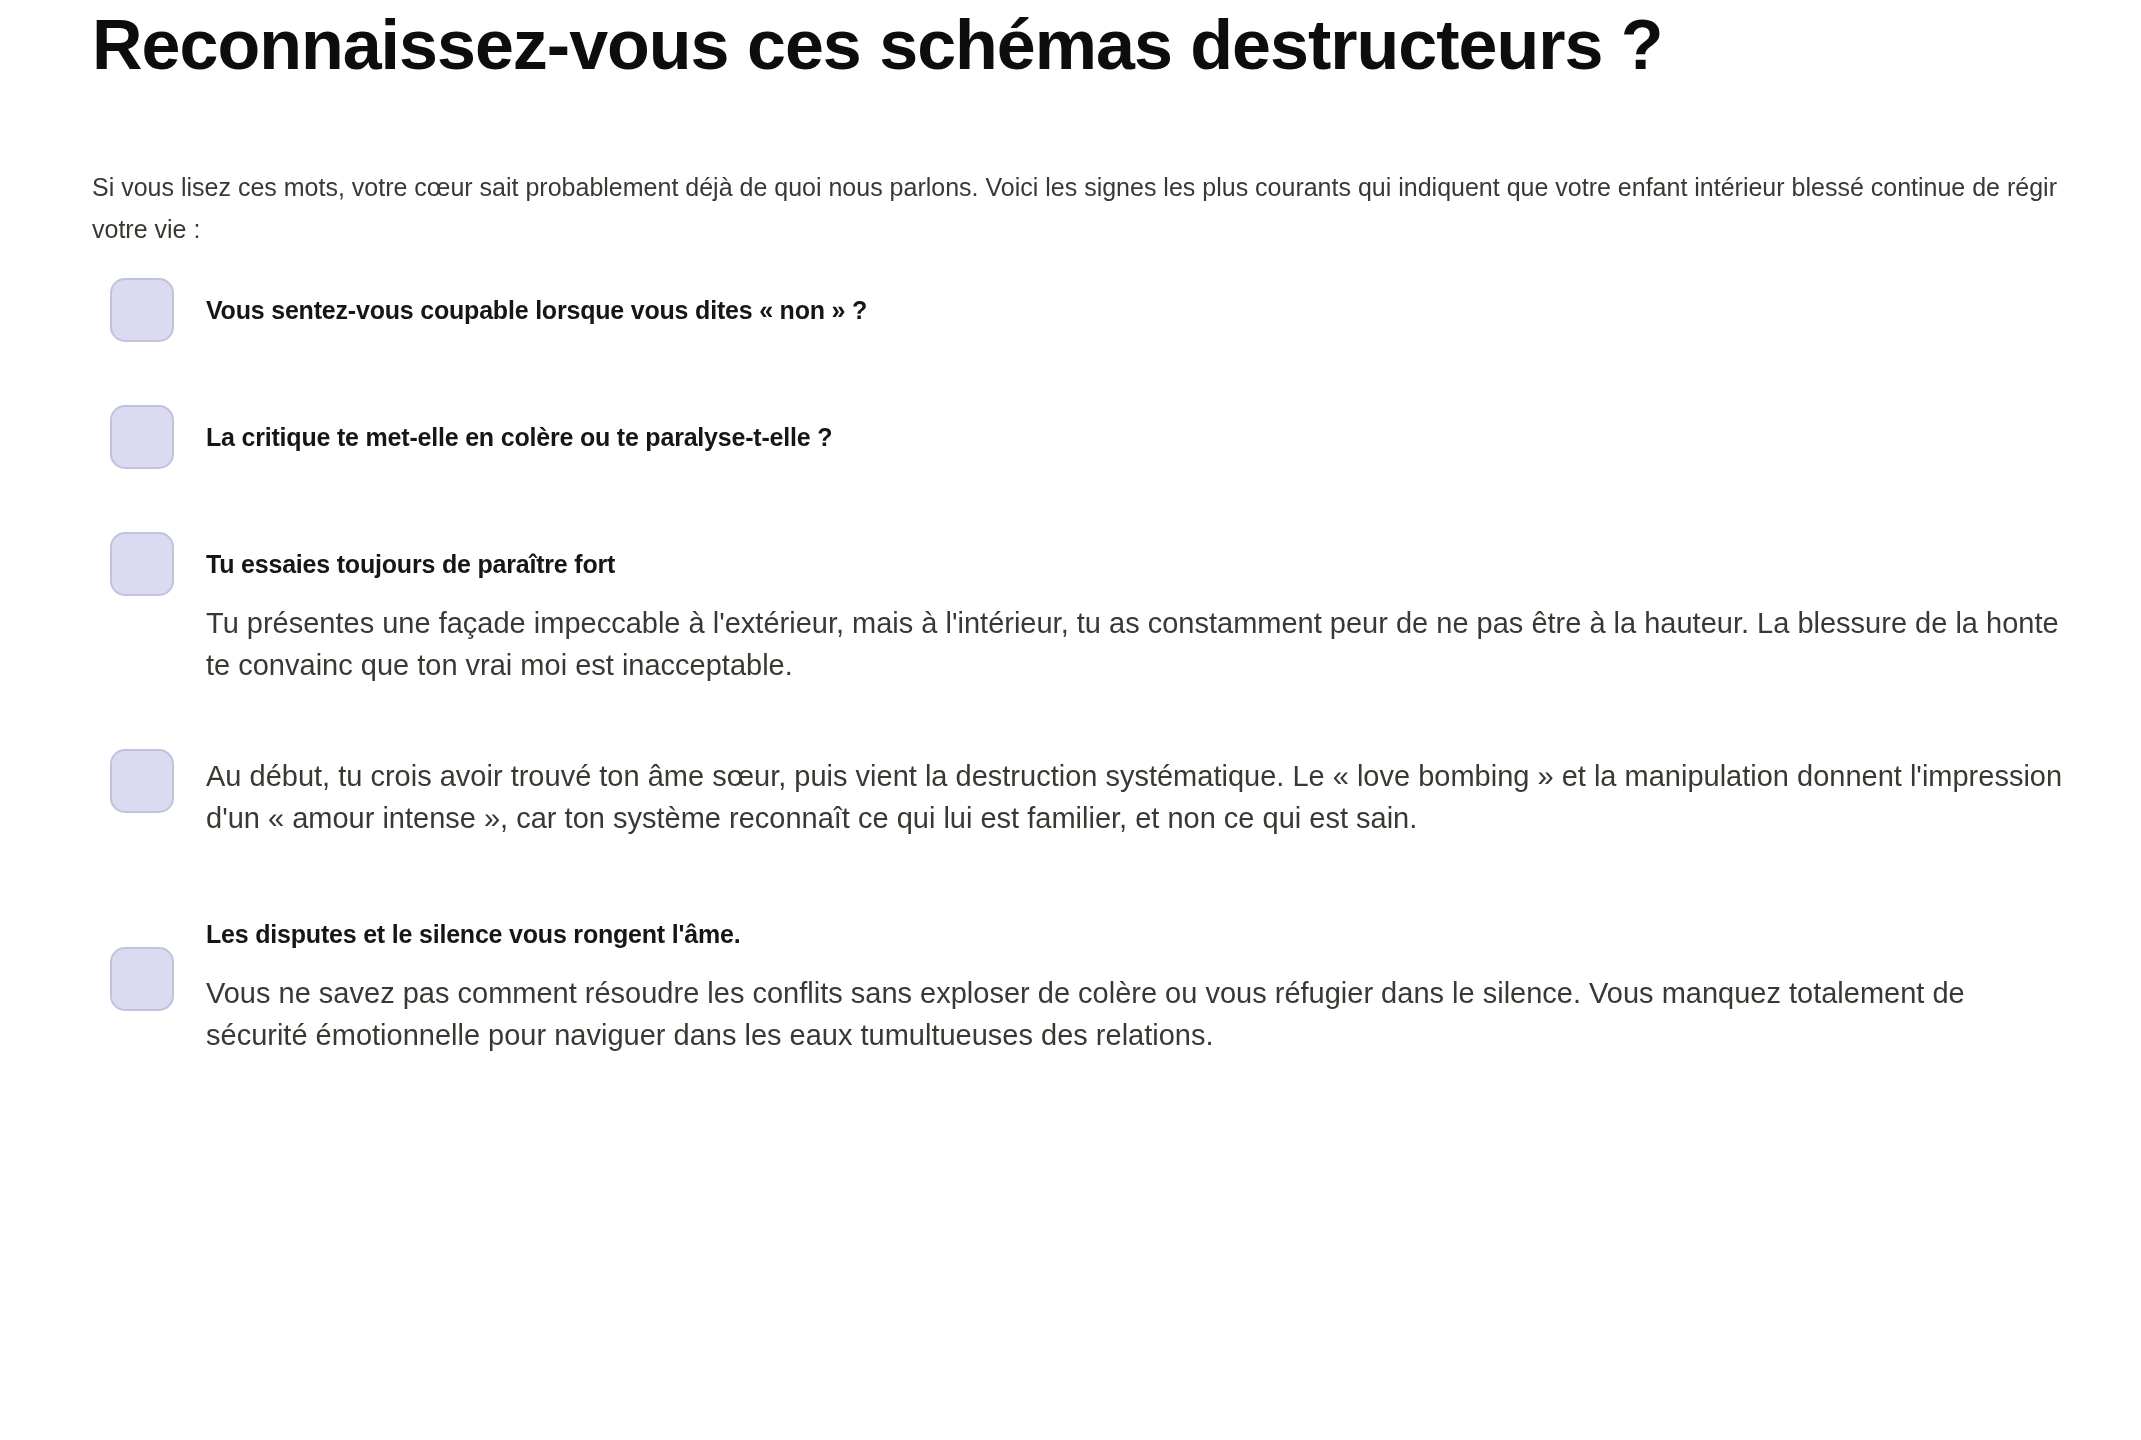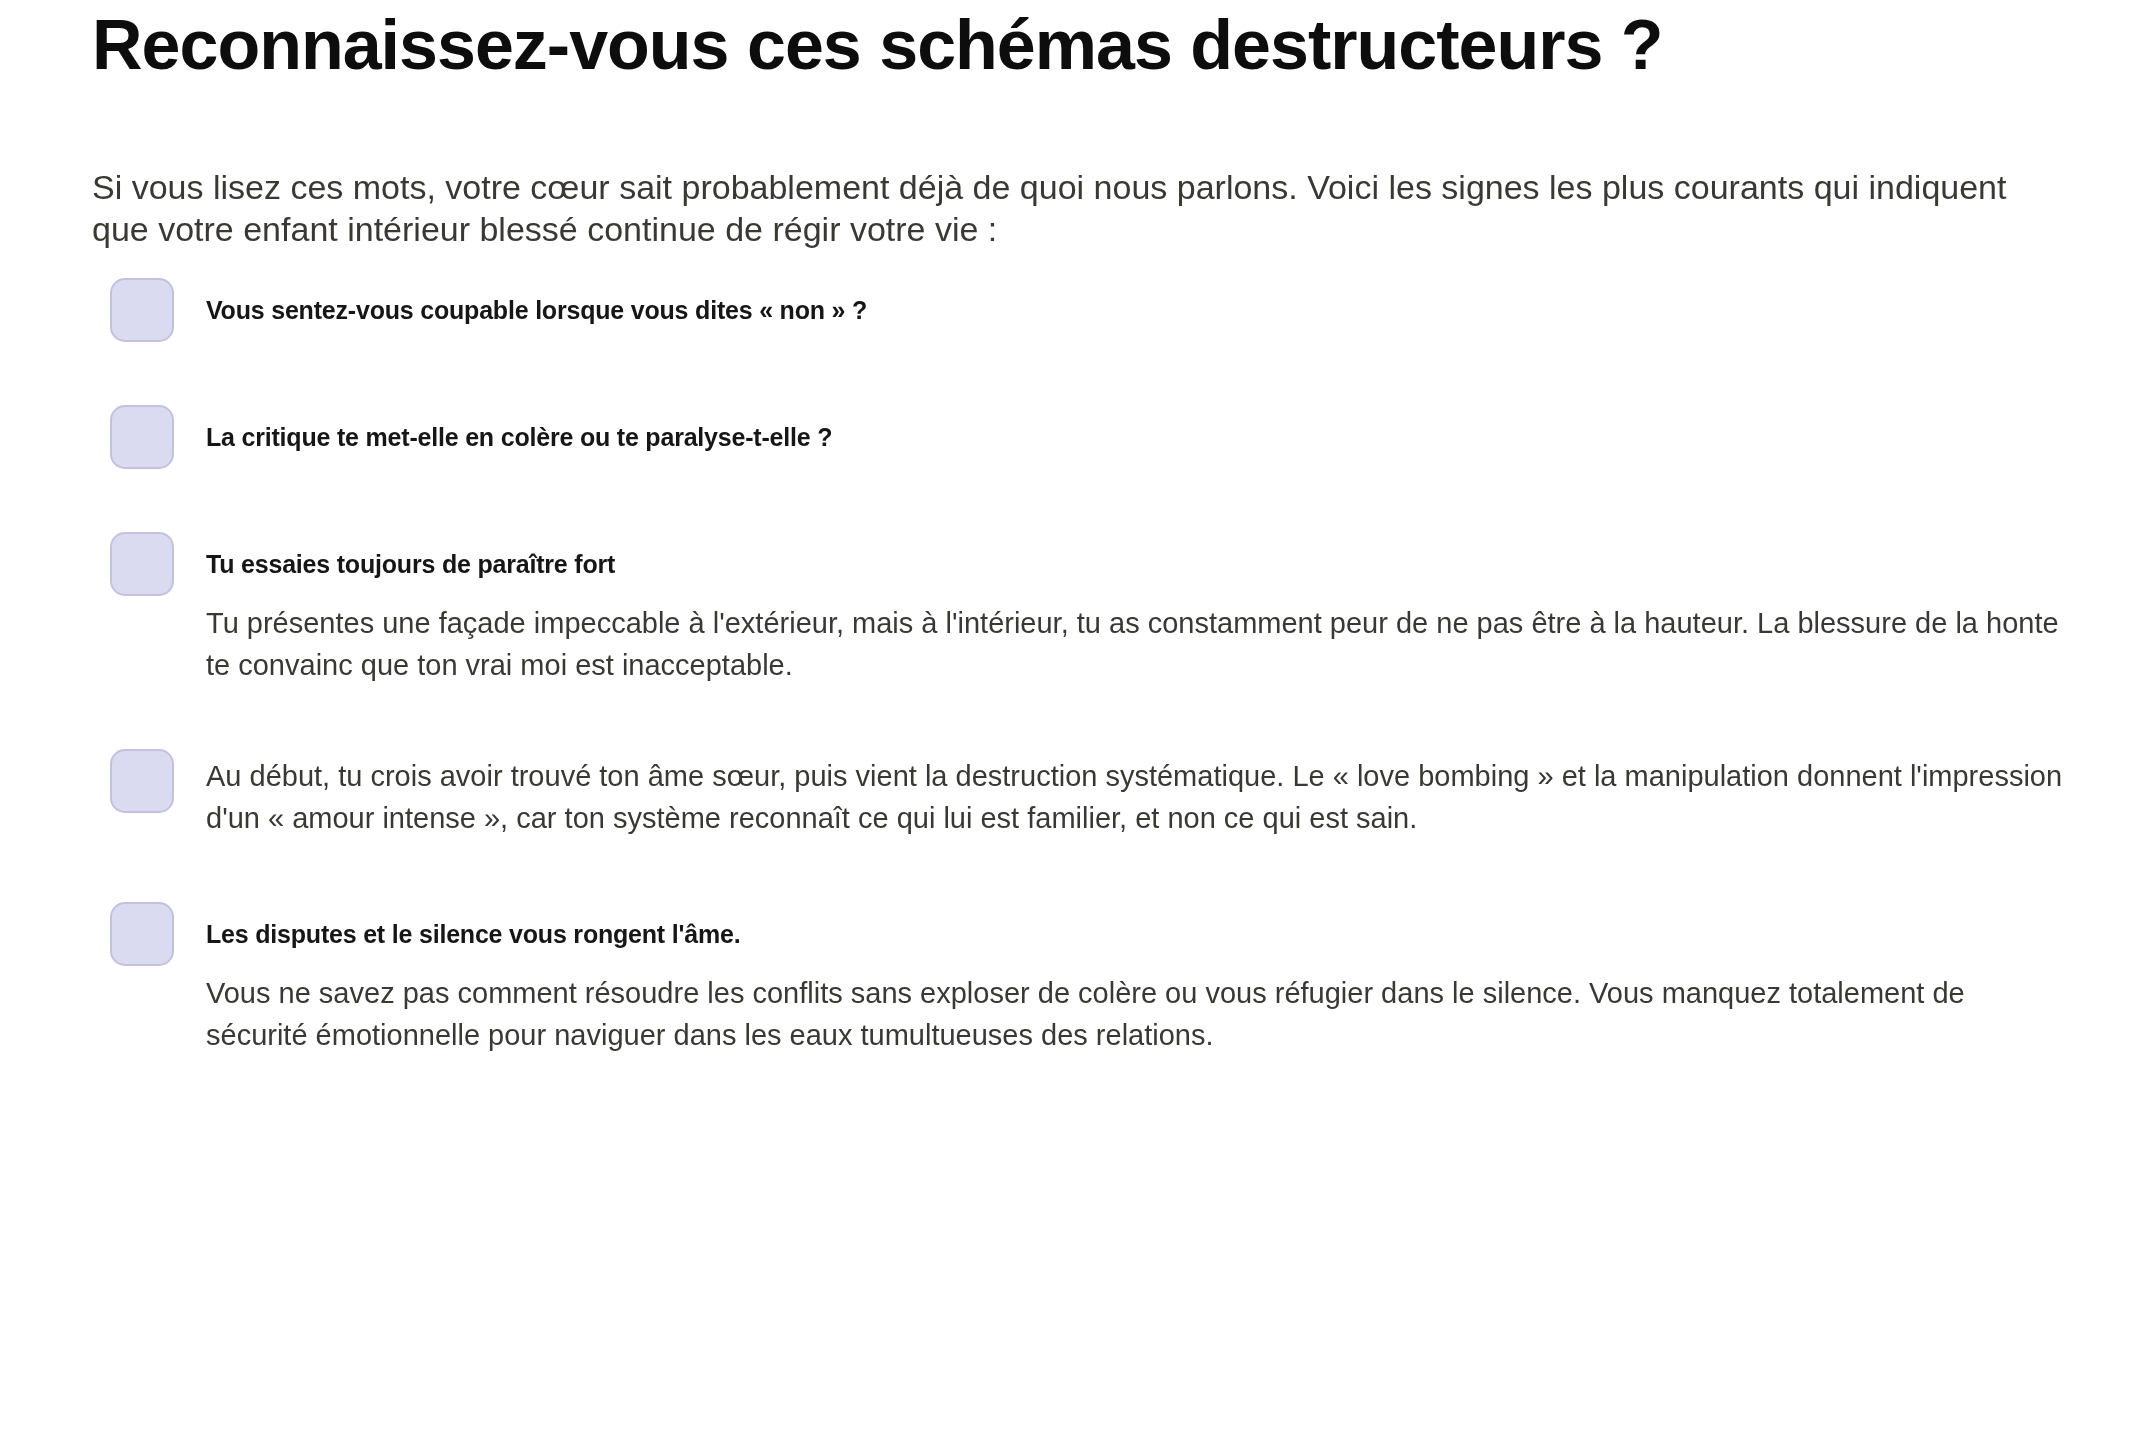--- a/index.html
+++ b/index.html
@@ -20,35 +20,36 @@
   .page-title {
     margin: 0 0 82px 0;
     font-size: 70px;
     line-height: 78px;
     font-weight: bold;
     letter-spacing: -1px;
     color: #0d0d0d;
   }
   .para {
     margin: 0;
-    font-size: 34px;
+    font-size: 25px;
     line-height: 42px;
     max-width: 2010px;
     color: #3a3833;
   }
   .todo-list {
     margin: 28px 0 0 0;
   }
   .todo-item {
     display: flex;
     align-items: flex-start;
     margin: 0 0 63px 18px;
   }
   .todo-item:last-child {
     margin-bottom: 60px;
+    align-items: center;
   }
   .todo-checkbox {
     flex: 0 0 auto;
     width: 64px;
     height: 64px;
     box-sizing: border-box;
     border-radius: 15px;
     background: #dadaf0;
     border: 2px solid #c2c2de;
     cursor: pointer;

